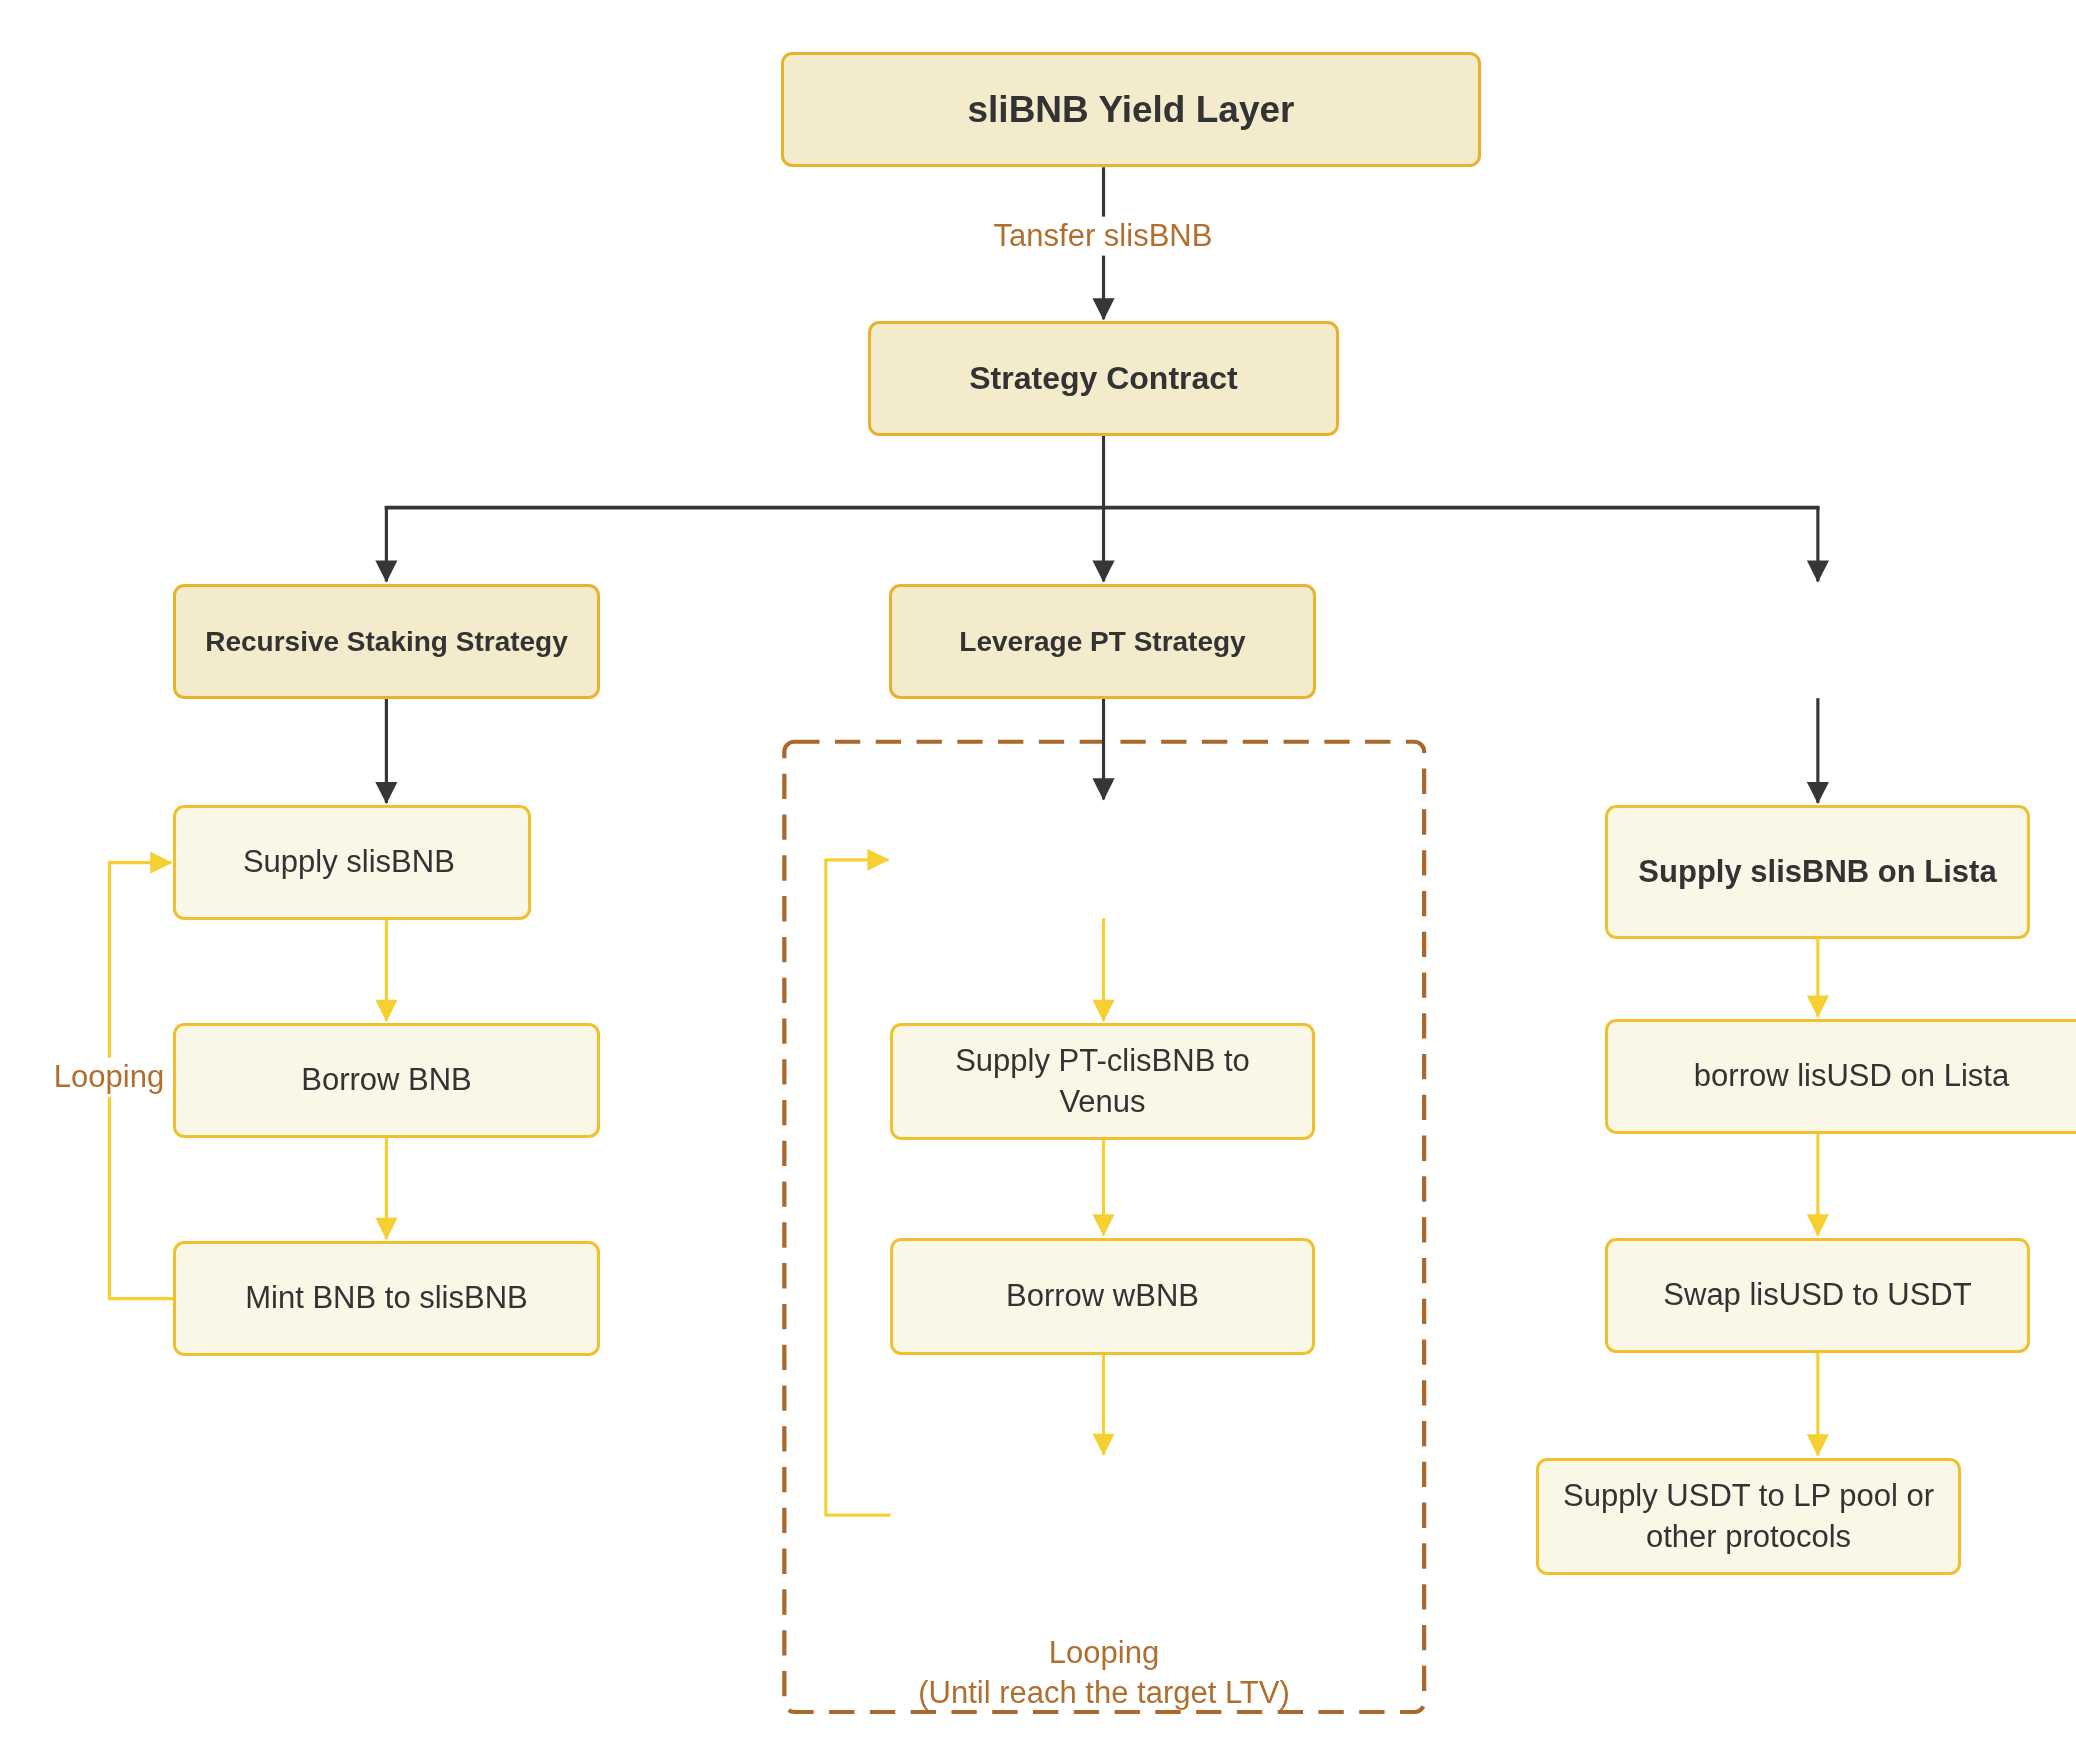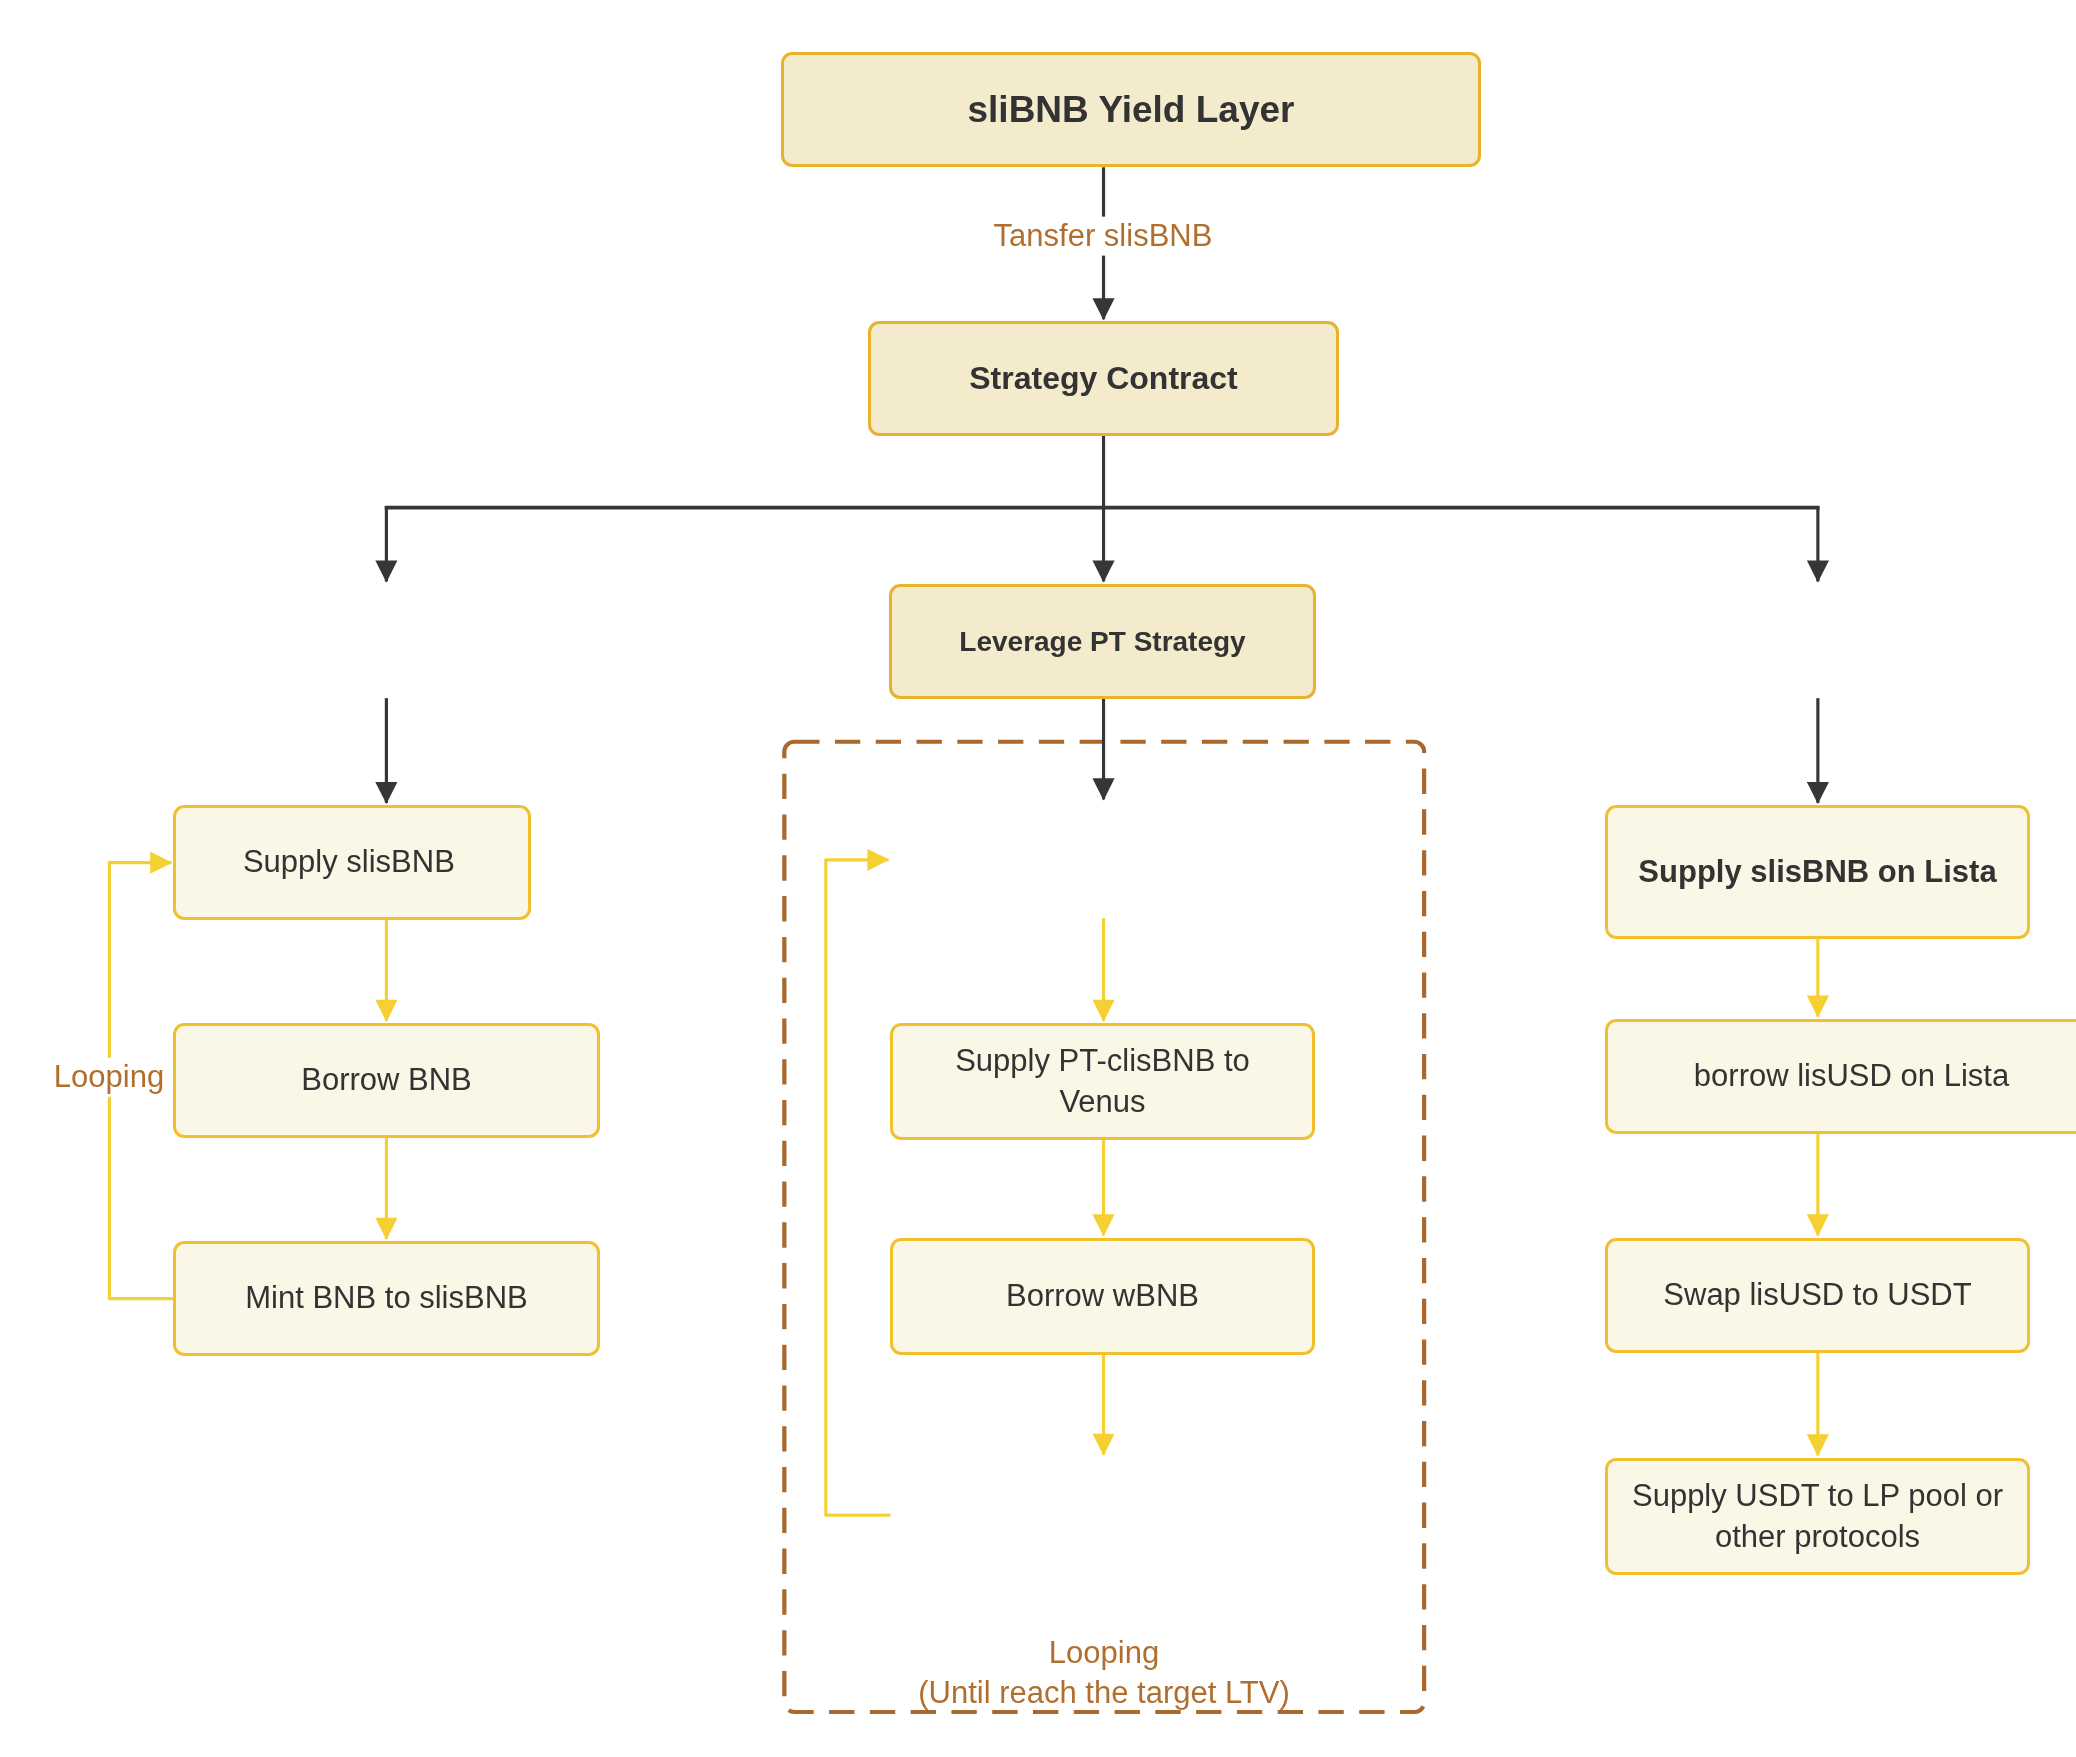--- a/index.html
+++ b/index.html
@@ -79,20 +79,21 @@
       <path d="M2585 1308 V1446" marker-end="url(#ay)"></path>
       <path d="M2585 1612 V1757" marker-end="url(#ay)"></path>
       <path d="M2585 1923 V2070" marker-end="url(#ay)"></path>
     </g>
   </svg>
 
   <div class="node header title" style="left:753px;top:52px;width:700px;height:115px;">sliBNB Yield Layer</div>
 
   <div class="node header" style="left:868px;top:321px;width:471px;height:115px;font-size:32px;">Strategy Contract</div>
 
+  <div class="node header" style="left:173px;top:584px;width:427px;height:115px;">Recursive Staking Strategy</div>
 
   <div class="node header" style="left:889px;top:584px;width:427px;height:115px;">Leverage PT Strategy</div>
 
 
   <div class="node step" style="left:173px;top:805px;width:358px;height:115px;padding-left:12px;">Supply slisBNB</div>
 
   <div class="node step" style="left:173px;top:1023px;width:427px;height:115px;">Borrow BNB</div>
 
   <div class="node step" style="left:173px;top:1241px;width:427px;height:115px;">Mint BNB to slisBNB</div>
 
@@ -101,21 +102,21 @@
 
   <div class="node step" style="left:890px;top:1023px;width:425px;height:117px;">Supply PT-clisBNB to Venus</div>
 
 
   <div class="node step" style="left:1605px;top:805px;width:425px;height:134px;font-weight:bold;">Supply slisBNB on Lista</div>
 
   <div class="node step" style="left:1605px;top:1019px;width:493px;height:115px;">borrow lisUSD on Lista</div>
 
   <div class="node step" style="left:1605px;top:1238px;width:425px;height:115px;">Swap lisUSD to USDT</div>
 
-  <div class="node step" style="left:1605px;top:1458px;width:425px;height:117px;text-align:center;">Supply USDT to LP pool or other protocols</div>
+  <div class="node step" style="left:1536px;top:1458px;width:425px;height:117px;text-align:center;">Supply USDT to LP pool or other protocols</div>
 
   <div class="edge-label" style="left:1103px;top:236px;">Tansfer slisBNB</div>
 
   <div class="edge-label" style="left:109px;top:1077px;">Looping</div>
 
   <div class="loop-caption" style="left:1104px;top:1633px;">
     <div>Looping</div>
     <div>(Until reach the target LTV)</div>
   </div>
 

